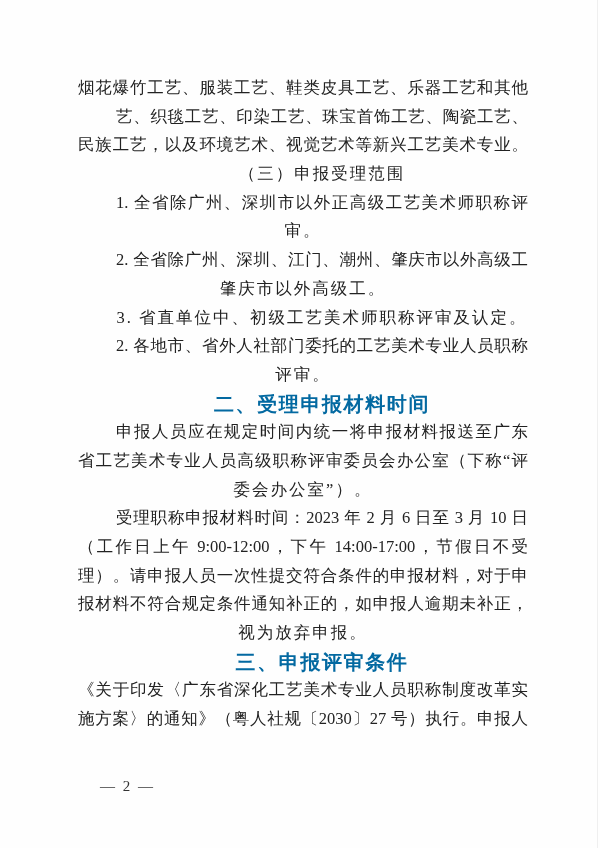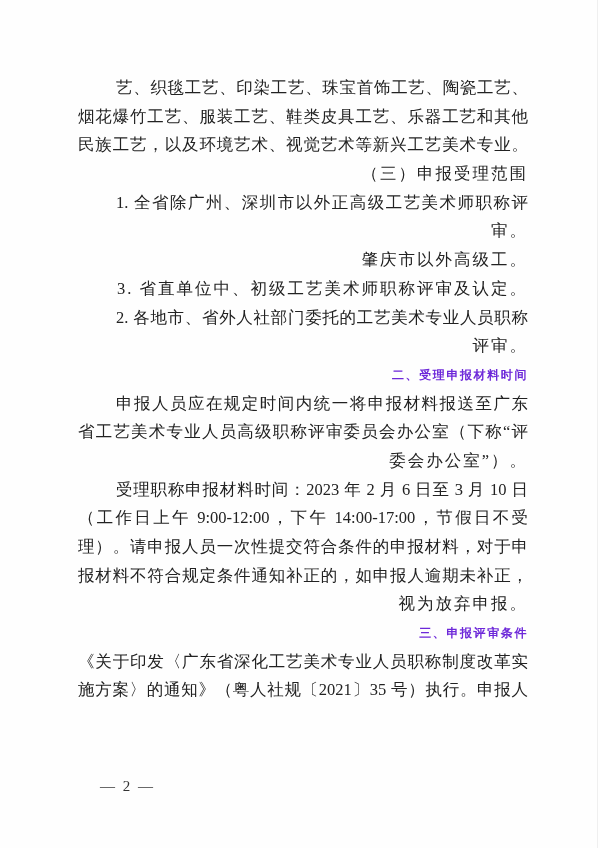--- a/index.html
+++ b/index.html
@@ -28,78 +28,79 @@
   .textblock {
     position: absolute;
     left: 78px;
     top: 74px;
     width: 450px;
   }
   .line {
     height: 28.7px;
     line-height: 28.7px;
     font-size: 16.5px;
-    text-align: right;
+    text-align: center;
   }
   
   .j {
     text-align: justify;
     text-align-last: justify;
     text-justify: inter-character;
   }
   
   .ls {
     letter-spacing: 2px;
   }
   
   .indent {
     padding-left: 38px;
   }
   
   .heading {
     font-family: "Liberation Sans", "DejaVu Sans", sans-serif;
     font-weight: 700;
-    font-size: 12px;
+    font-size: 20px;
     letter-spacing: 1.6px;
-    color: #6d28d9;
+    color: #0369a1;
   }
   .page-number {
     position: absolute;
     left: 100px;
     top: 778px;
     font-size: 15px;
     letter-spacing: 2px;
     color: #333333;
   }
 </style>
 </head>
 <body>
 
 <div class="page">
   <div class="scan-edge"></div>
 
   <div class="textblock">
+    <div class="line j">烟花爆竹工艺、服装工艺、鞋类皮具工艺、乐器工艺和其他</div>
     <div class="line j indent">艺、织毯工艺、印染工艺、珠宝首饰工艺、陶瓷工艺、</div>
-    <div class="line j">烟花爆竹工艺、服装工艺、鞋类皮具工艺、乐器工艺和其他</div>
     <div class="line j">民族工艺，以及环境艺术、视觉艺术等新兴工艺美术专业。</div>
     <div class="line ls indent">（三）申报受理范围</div>
     <div class="line j indent">1. 全省除广州、深圳市以外正高级工艺美术师职称评</div>
     <div class="line ls">审。</div>
+    <div class="line j indent">2. 全省除广州、深圳、江门、潮州、肇庆市以外高级工</div>
     <div class="line ls">肇庆市以外高级工。</div>
     <div class="line ls indent">3. 省直单位中、初级工艺美术师职称评审及认定。</div>
     <div class="line j indent">2. 各地市、省外人社部门委托的工艺美术专业人员职称</div>
     <div class="line ls">评审。</div>
     <div class="line heading indent">二、受理申报材料时间</div>
     <div class="line j indent">申报人员应在规定时间内统一将申报材料报送至广东</div>
     <div class="line j">省工艺美术专业人员高级职称评审委员会办公室（下称“评</div>
     <div class="line ls">委会办公室”）。</div>
     <div class="line j indent">受理职称申报材料时间：2023 年 2 月 6 日至 3 月 10 日</div>
     <div class="line j">（工作日上午 9:00-12:00，下午 14:00-17:00，节假日不受</div>
     <div class="line j">理）。请申报人员一次性提交符合条件的申报材料，对于申</div>
     <div class="line j">报材料不符合规定条件通知补正的，如申报人逾期未补正，</div>
     <div class="line ls">视为放弃申报。</div>
     <div class="line heading indent">三、申报评审条件</div>
     <div class="line j">《关于印发〈广东省深化工艺美术专业人员职称制度改革实</div>
-    <div class="line j">施方案〉的通知》（粤人社规〔2021〕35 号）执行。申报人</div>
+    <div class="line j">施方案〉的通知》（粤人社规〔2030〕27 号）执行。申报人</div>
   </div>
 
   <div class="page-number">— 2 —</div>
 </div>
 
 </body></html>

